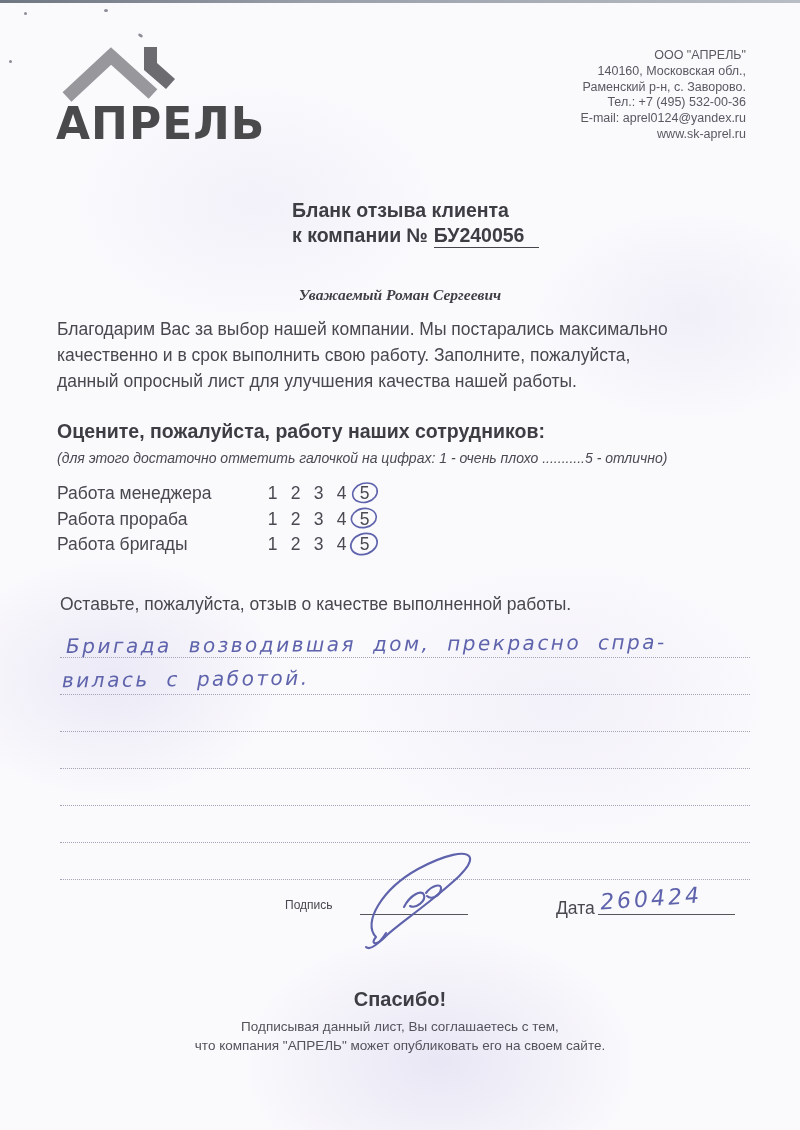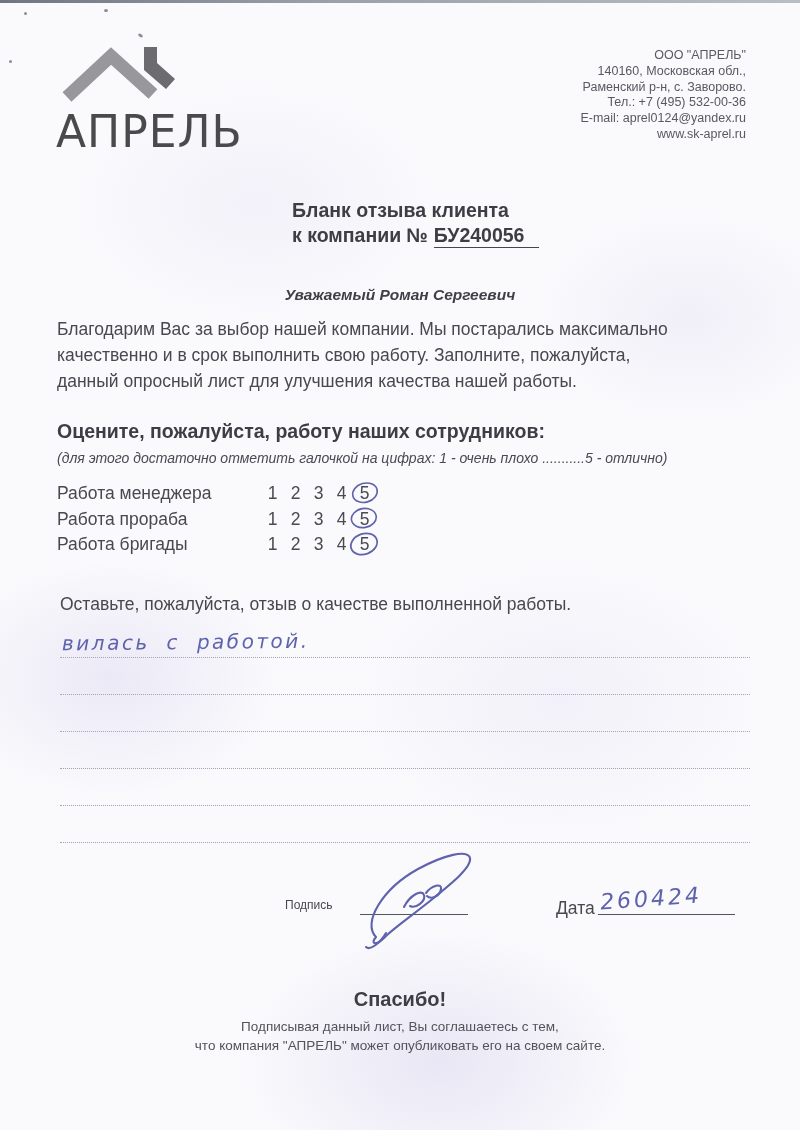--- a/index.html
+++ b/index.html
@@ -15,31 +15,31 @@
       #faf9fc;
   }
   .top-strip{position:absolute;top:0;left:0;width:100%;height:3px;
     background:linear-gradient(90deg,#6e7681,#9aa0aa 40%,#b9bdc5);}
   .speck{position:absolute;background:#8d8d99;border-radius:50%;}
 
   
   .header{position:absolute;top:40px;left:56px;right:54px;display:flex;justify-content:space-between;}
   .logo-block{width:240px;}
   .logo-icon{display:block;margin-left:4px;}
-  .logo-word{font-family:"DejaVu Sans","Liberation Sans",sans-serif;font-weight:400;
-    font-size:44px;line-height:44px;letter-spacing:1px;color:#4a4a4c;margin-top:8px;}
+  .logo-word{font-family:"DejaVu Sans","Liberation Sans",sans-serif;font-weight:700;
+    font-size:44px;line-height:44px;letter-spacing:1px;color:#4a4a4c;margin-top:0px;}
   .contact{padding-top:8px;text-align:right;font-size:12.5px;line-height:15.8px;color:#595962;}
 
   
   .form-title{position:absolute;top:198px;left:292px;font-size:19.5px;font-weight:bold;
     line-height:24.5px;color:#3d3d44;}
   .contract-underline{border-bottom:1.6px solid #45454c;padding-right:15px;padding-bottom:1px;}
 
   .greeting{position:absolute;top:286px;left:0;width:100%;text-align:center;
-    font-size:15.5px;font-weight:bold;font-style:italic;color:#3f3f46;}
+    font-size:15.5px;font-weight:bold;font-style:italic;color:#3f3f46;font-family:Liberation Serif, serif;}
 
   .intro{position:absolute;top:317px;left:57px;width:700px;font-size:17.5px;
     line-height:25.8px;color:#48484f;}
 
   .rating-heading{position:absolute;top:420px;left:57px;font-size:19.5px;font-weight:bold;color:#3d3d44;text-align:right;}
   .rating-note{position:absolute;top:450px;left:57px;font-size:14px;font-style:italic;color:#4a4a52;}
 
   .rating-rows{position:absolute;top:483px;left:57px;}
   .rating-row{display:flex;align-items:flex-start;height:25.6px;}
   .rating-label{width:208px;font-size:17.5px;color:#48484f;}
@@ -154,20 +154,23 @@
         <span class="num"><span>5</span><svg class="circ" width="30" height="26" viewBox="0 0 30 26">
               <ellipse cx="15" cy="13" rx="12.5" ry="9.5"></ellipse>
             </svg></span>
       </div>
     </div>
   </div>
 
   <div class="review">
     <div class="review-prompt">Оставьте, пожалуйста, отзыв о качестве выполненной работы.</div>
     <div class="rline">
+      <span class="hand hand-l1">Бригада возводившая дом, прекрасно спра-</span>
+    </div>
+    <div class="rline">
       <span class="hand hand-l2">вилась с работой.</span>
     </div>
     <div class="rline"></div>
     <div class="rline"></div>
     <div class="rline"></div>
     <div class="rline"></div>
     <div class="rline"></div>
   </div>
 
   <div class="sig-label">Подпись</div>

